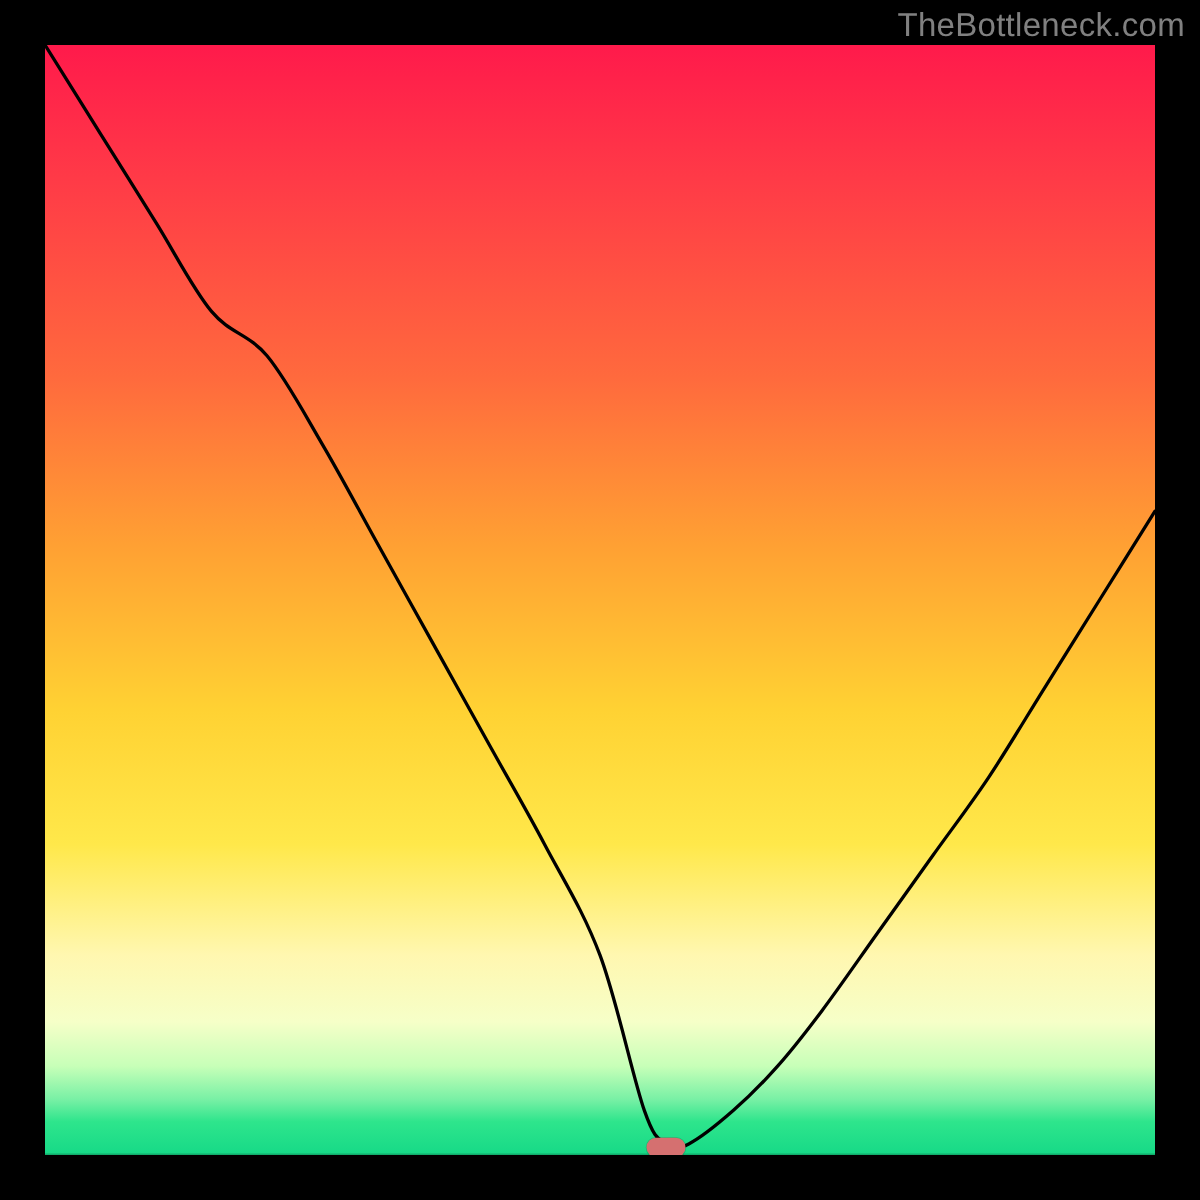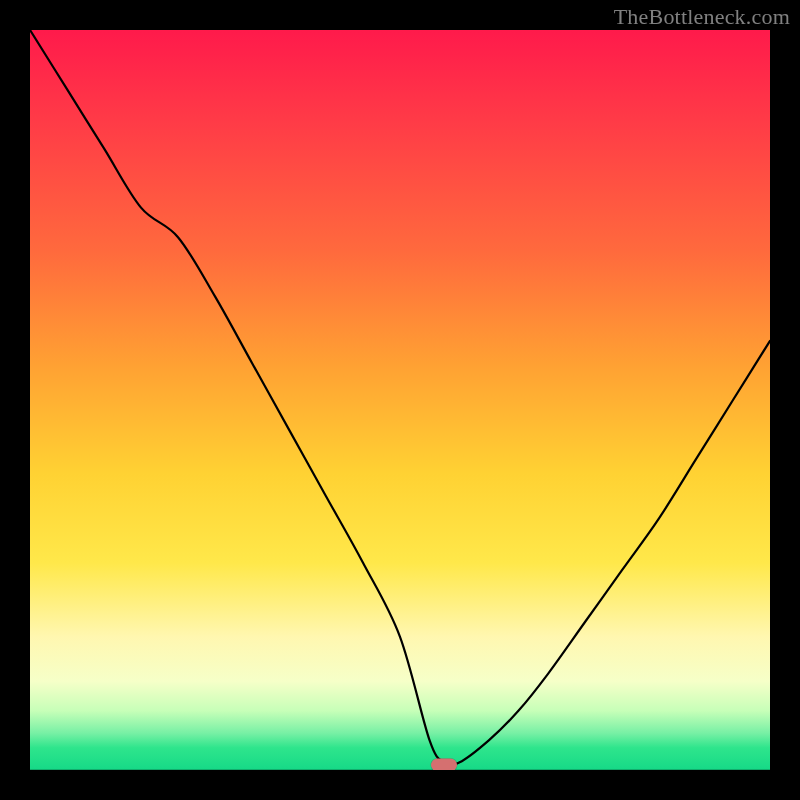--- a/index.html
+++ b/index.html
@@ -9,21 +9,20 @@
     height: 800px;
     background: #000;
     overflow: hidden;
     font-family: Arial, Helvetica, sans-serif;
   }
   .frame {
     position: relative;
     width: 800px;
     height: 800px;
     background: #000;
-    font-family: Liberation Serif, serif;
   }
   .watermark {
     position: absolute;
     top: 4px;
     right: 10px;
     color: #808080;
     font-size: 22px;
     font-weight: 500;
     letter-spacing: 0.2px;
     z-index: 5;

